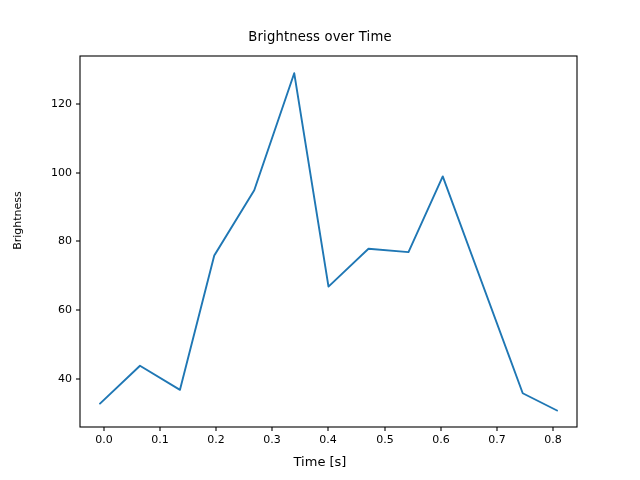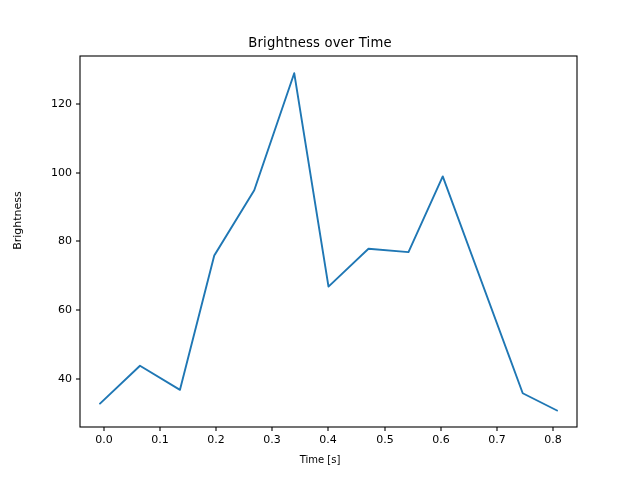--- a/index.html
+++ b/index.html
@@ -17,21 +17,21 @@
   }
   #figure {
     position: absolute;
     left: 0; top: 0;
     width: 640px;
     height: 480px;
   }
   .fig-title {
     position: absolute;
     left: 0;
-    top: 35px;
+    top: 29px;
     width: 640px;
     text-align: center;
     font-size: 13.2px;
     color: #000000;
     letter-spacing: 0.15px;
   }
   .ylabel {
     position: absolute;
     left: -53px;
     top: 214px;
@@ -41,21 +41,21 @@
     transform: rotate(-90deg);
     transform-origin: center center;
     color: #000000;
   }
   .xlabel {
     position: absolute;
     left: 0;
     top: 454px;
     width: 640px;
     text-align: center;
-    font-size: 10px;
+    font-size: 13px;
     color: #000000;
   }
   svg.plot-svg {
     position: absolute;
     left: 0; top: 0;
     width: 640px;
     height: 480px;
   }
   .tick-label-x {
     font-size: 11px;

